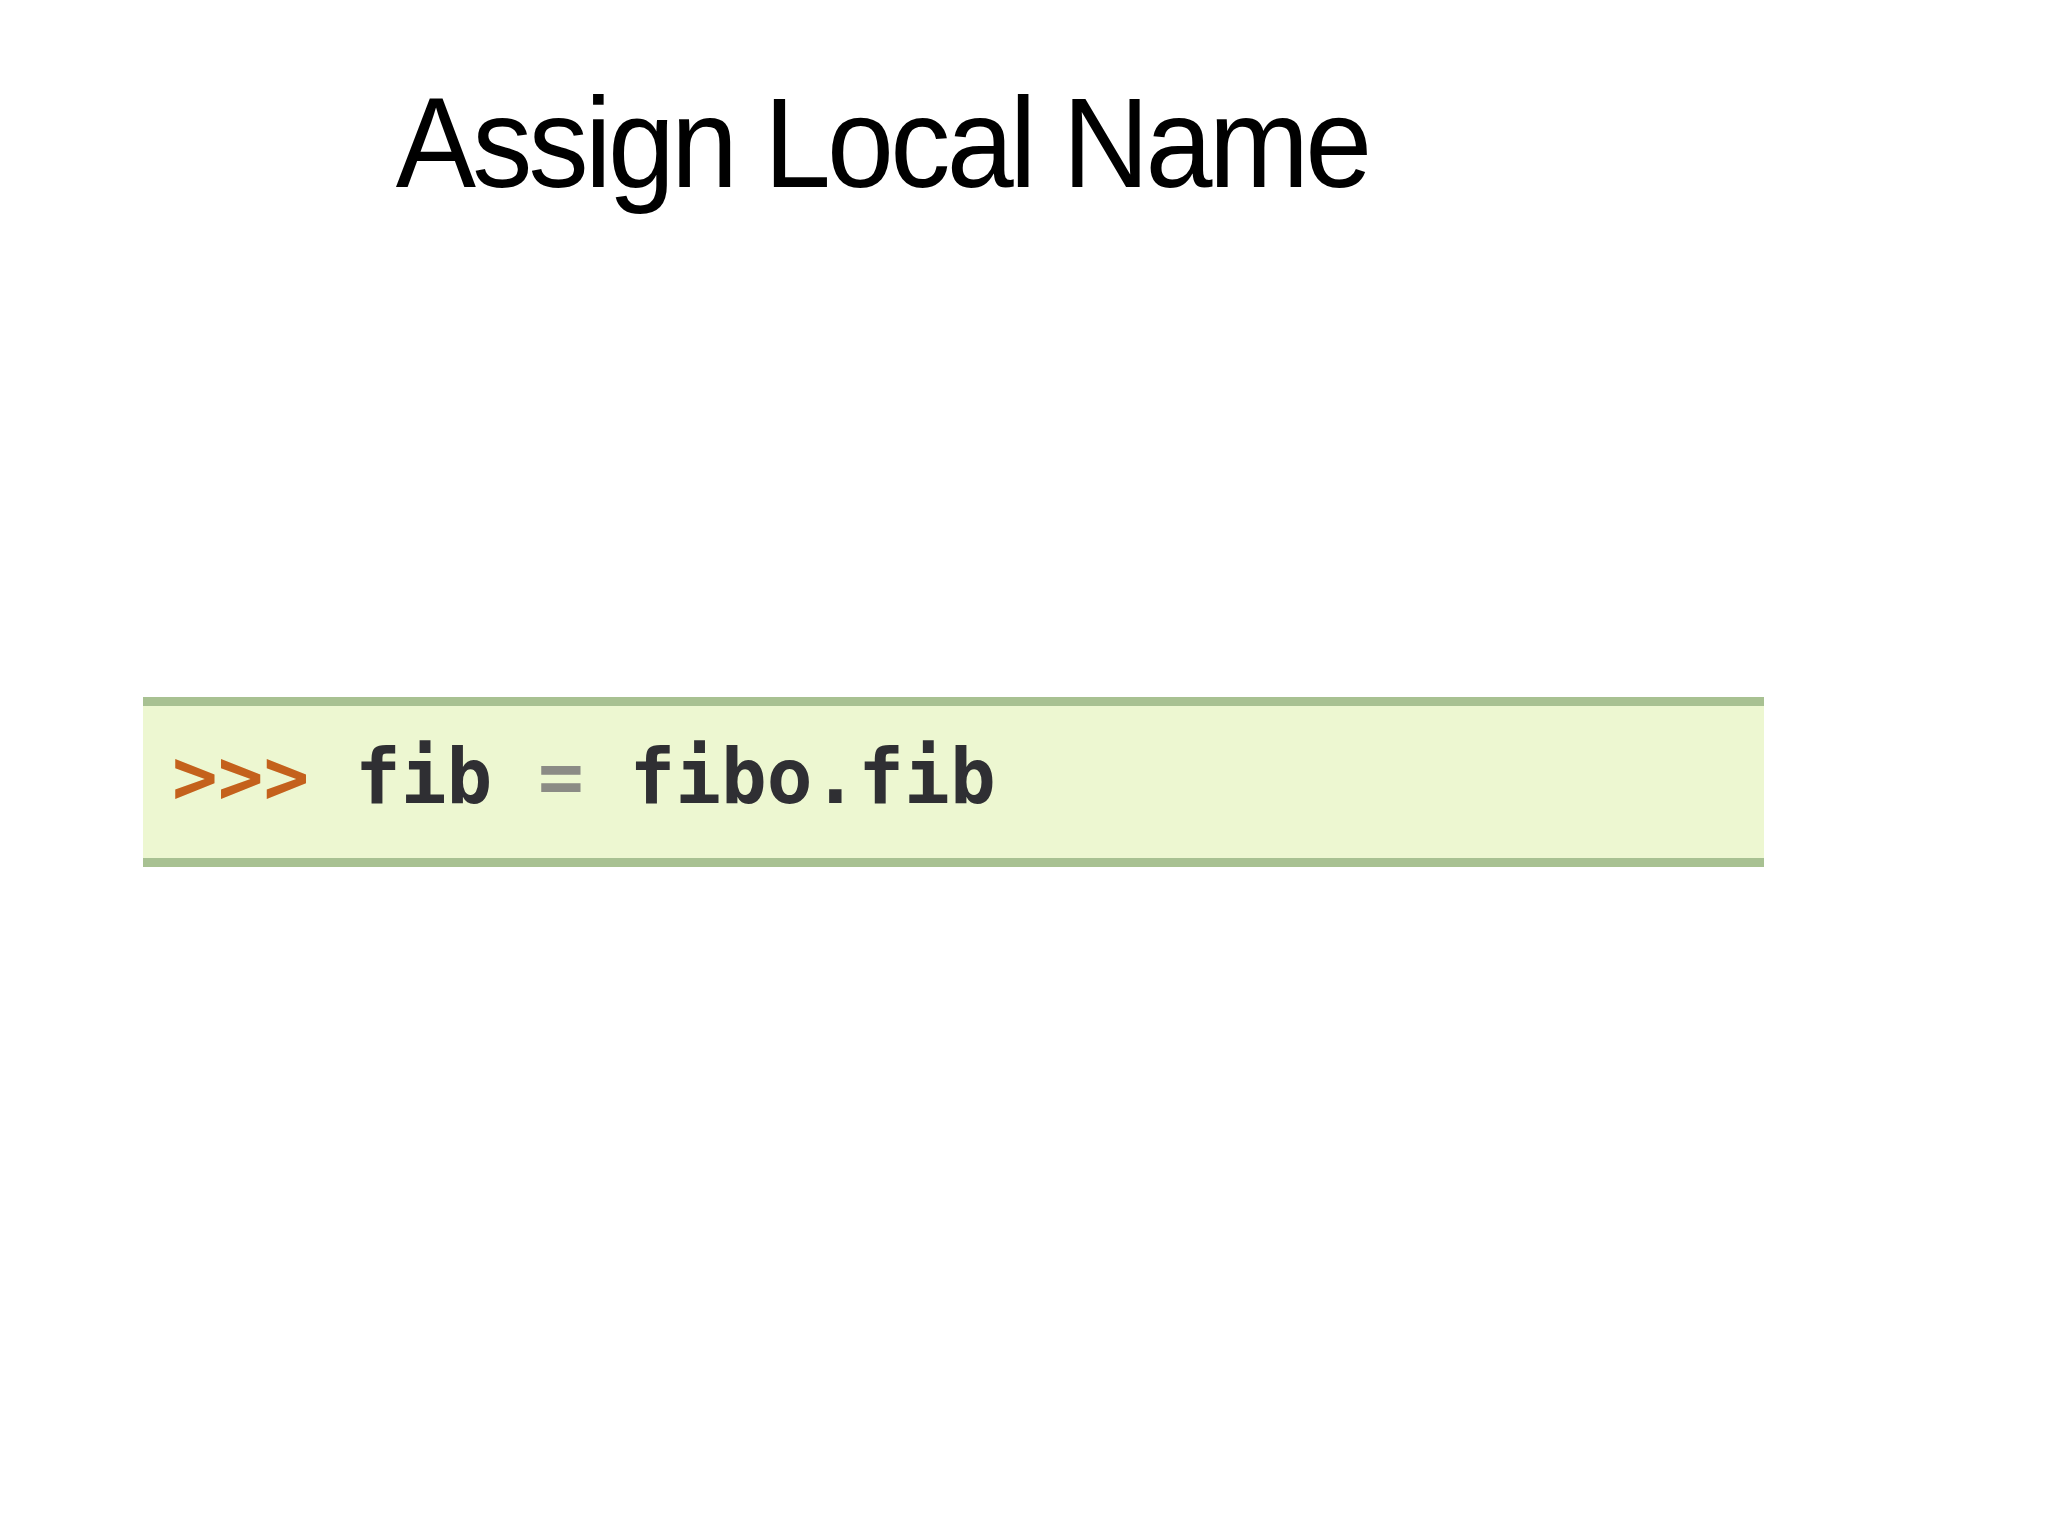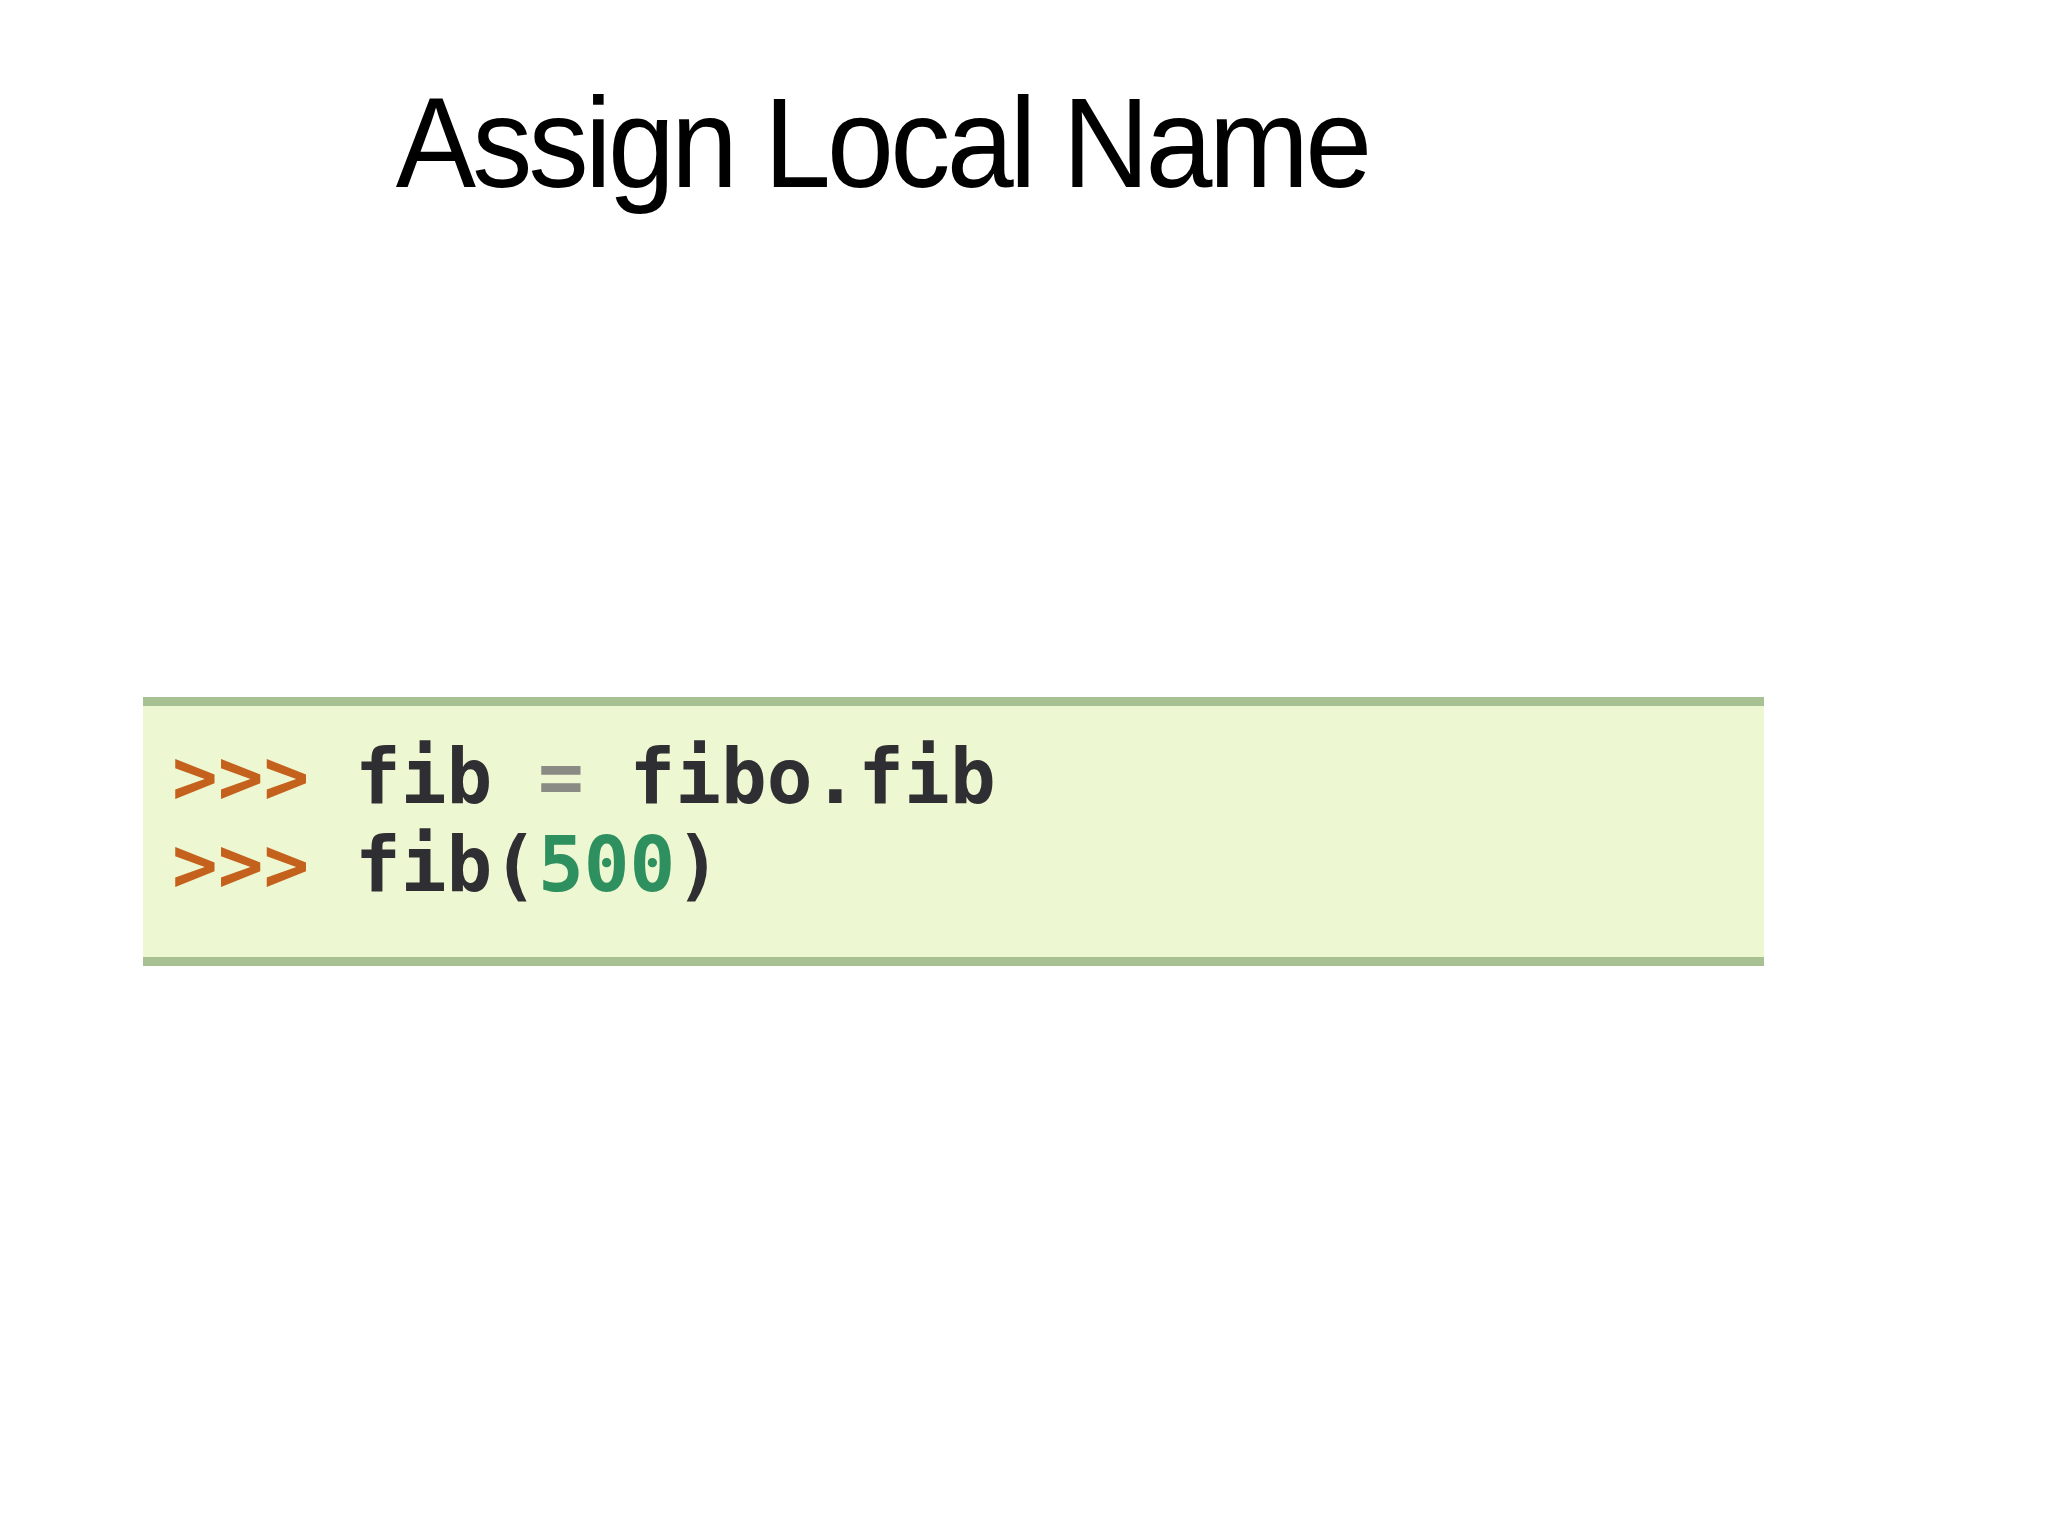--- a/index.html
+++ b/index.html
@@ -33,21 +33,21 @@
   }
   .terminal {
     position: absolute;
     left: 143px;
     top: 697px;
     width: 1803px;
     box-sizing: border-box;
     background: var(--term-bg, #edf7d1);
     border-top: 9px solid var(--term-border, #a8c192);
     border-bottom: 9px solid var(--term-border, #a8c192);
-    padding: 27px 20px 48px 29px;
+    padding: 27px 20px 37px 29px;
   }
   .code-line {
     font-family: "DejaVu Sans Mono", "Liberation Mono", monospace;
     font-size: 76px;
     line-height: 88px;
     font-weight: 700;
     white-space: pre;
     color: var(--code, #2f2f33);
   }
   .seg-prompt { color: var(--prompt, #c4611c); }
@@ -59,17 +59,16 @@
 <body>
 
 <div class="slide">
 
   <h1 class="slide-title">Assign Local Name</h1>
 
   <div class="terminal">
 
     <div class="code-line"><span class="seg-prompt">&gt;&gt;&gt; </span><span class="seg-code">fib </span><span class="seg-op">=</span><span class="seg-code"> fibo.fib</span></div>
 
-    <div class="code-line"><span class="seg-prompt">&gt;&gt;&gt; </span><span class="seg-code">fib(</span><span class="seg-num">500</span><span class="seg-code">)</span></div>
 
 
   </div>
 </div>
 
 </body></html>

